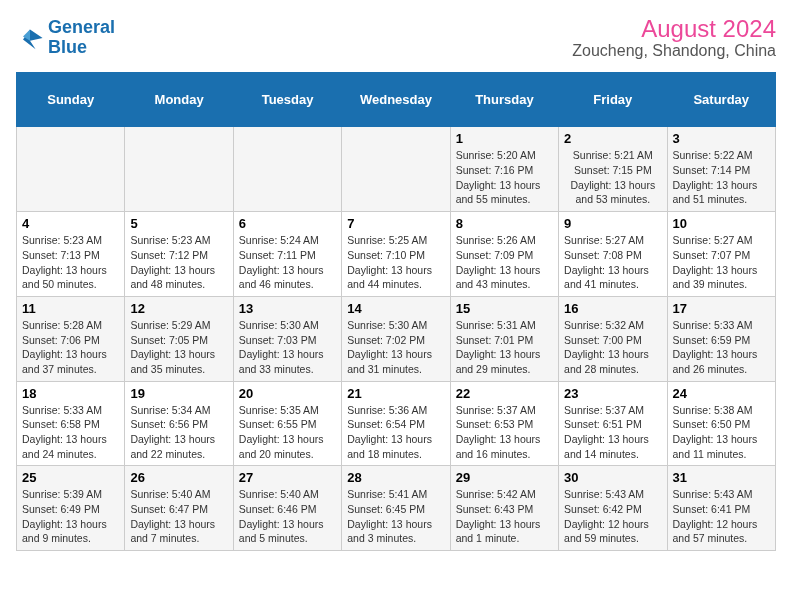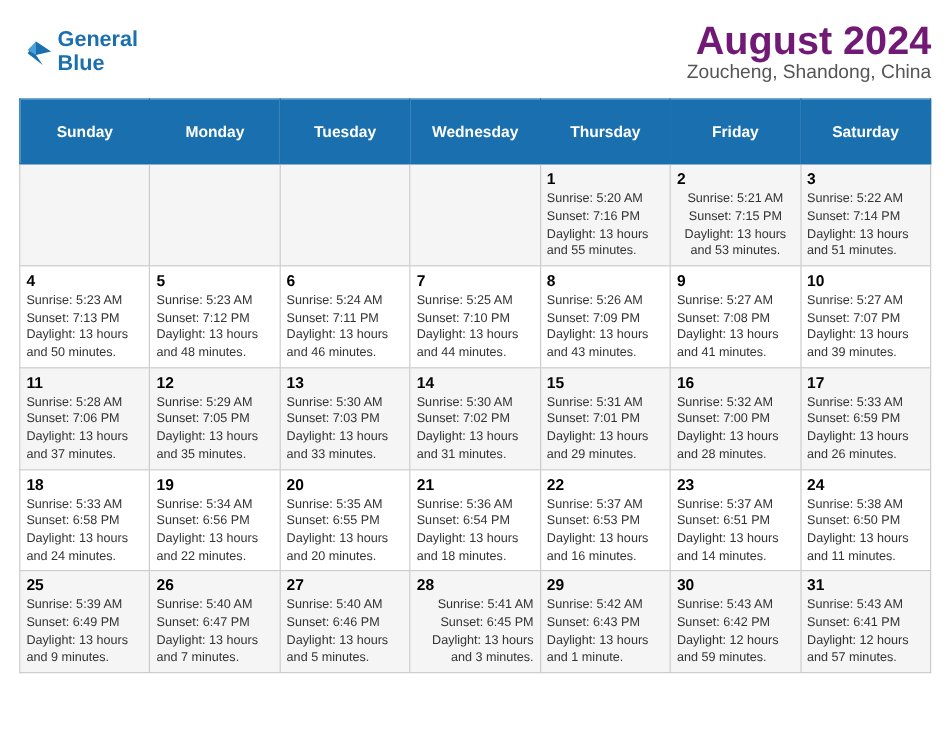--- a/index.html
+++ b/index.html
@@ -31,23 +31,23 @@
       color: #1a6faf;
     }
     .logo-bird {
       width: 28px;
       height: 28px;
     }
     .title-area {
       text-align: right;
     }
     .month-title {
-      font-size: 33px;
-      font-weight: bold;
-      color: #701a75;
+      font-size: 24px;
+      font-weight: normal;
+      color: #ec4899;
       line-height: 1.1;
     }
     .subtitle {
       font-size: 16px;
       color: #555;
     }
     table {
       width: 100%;
       border-collapse: collapse;
       font-size: 11px;
@@ -320,21 +320,21 @@
         </td>
         <td>
           <span class="day-number">27</span>
           <div class="day-info" style="white-space: pre-line;">Sunrise: 5:40 AM
 Sunset: 6:46 PM
 Daylight: 13 hours
 and 5 minutes.</div>
         </td>
         <td>
           <span class="day-number">28</span>
-          <div class="day-info" style="white-space: pre-line; text-align: right;">Sunrise: 5:41 AM
+          <div class="day-info" style="white-space: pre-line;">Sunrise: 5:41 AM
 Sunset: 6:45 PM
 Daylight: 13 hours
 and 3 minutes.</div>
         </td>
         <td>
           <span class="day-number">29</span>
           <div class="day-info" style="white-space: pre-line;">Sunrise: 5:42 AM
 Sunset: 6:43 PM
 Daylight: 13 hours
 and 1 minute.</div>

